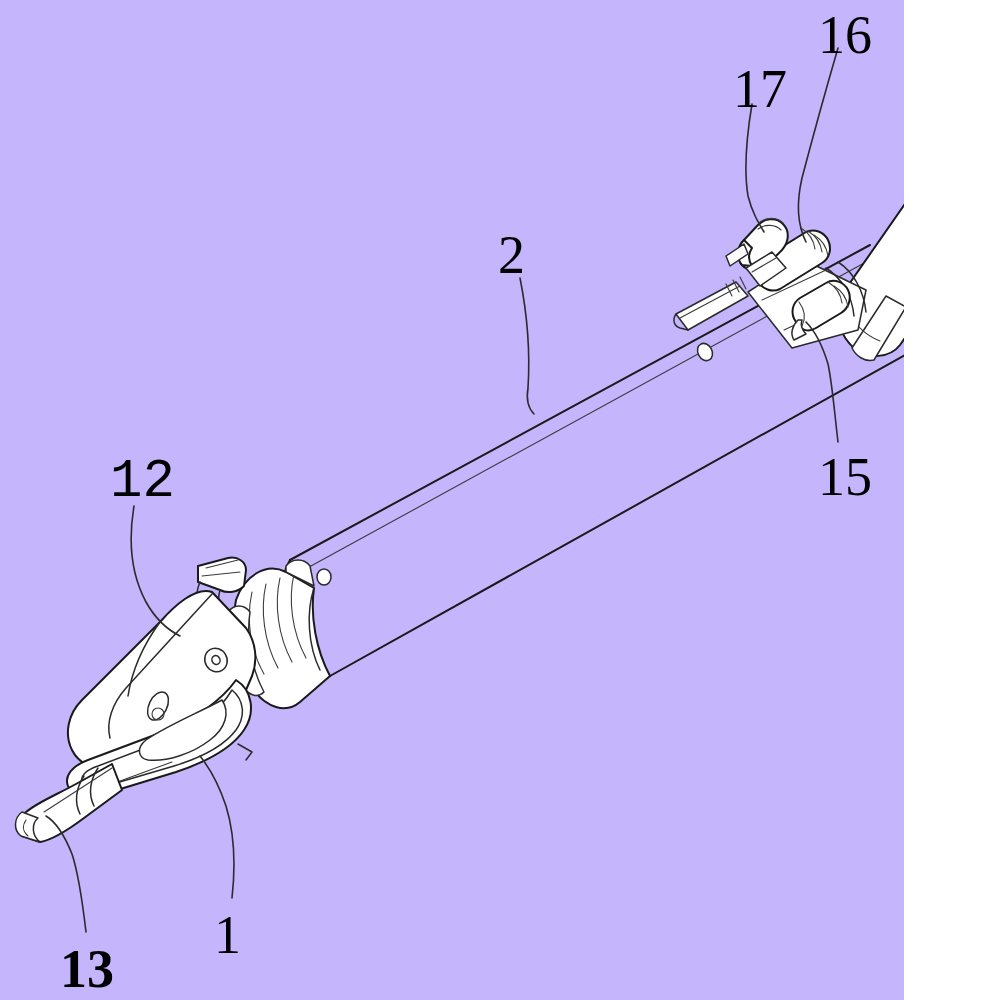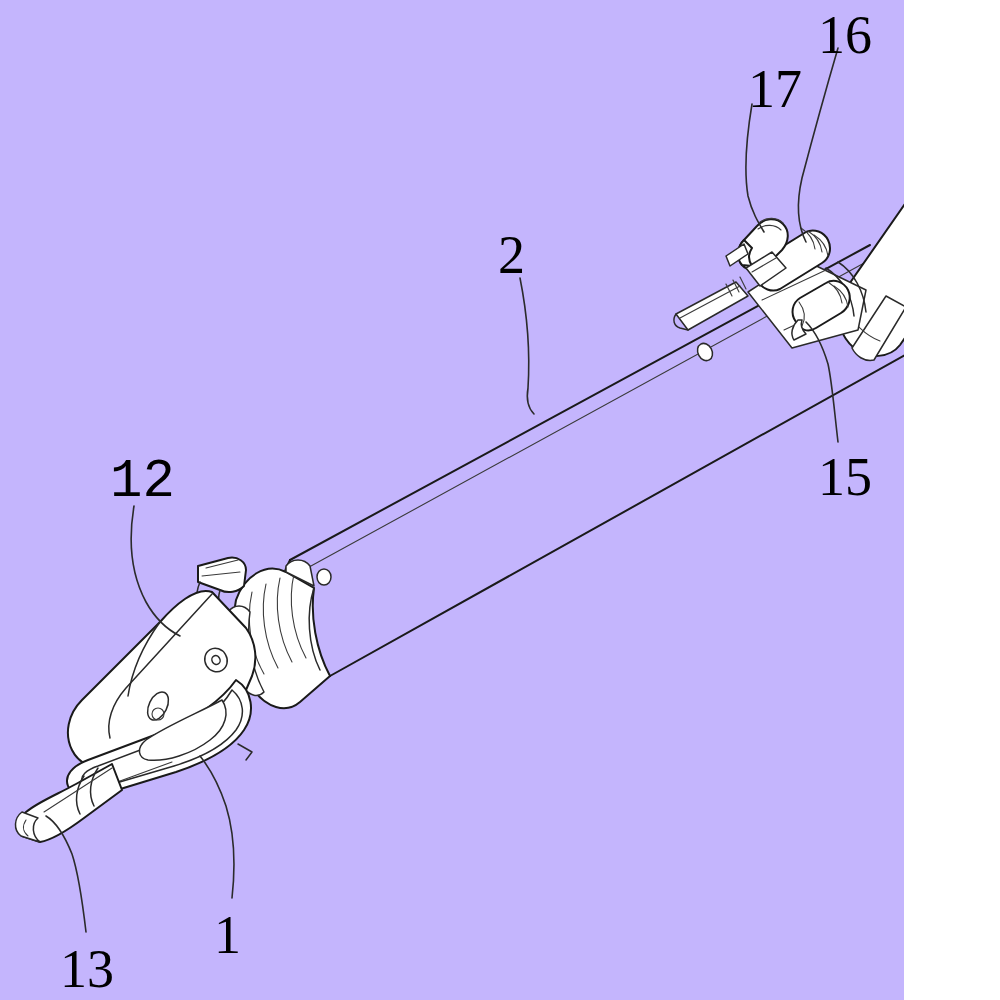--- a/index.html
+++ b/index.html
@@ -321,25 +321,25 @@
       <path class="leader" d="M 232 898 C 236 862 234 832 226 806 C 218 782 208 766 200 756"></path>
 
       <path class="leader" d="M 86 932 C 82 898 78 872 72 854 C 64 834 56 822 46 816"></path>
 
     </g>
 
   </svg>
 
   <div class="ref-label" style="left:818px; top:8px;">16</div>
 
-  <div class="ref-label" style="left:748px; top:62px;">17</div>
+  <div class="ref-label" style="left:733px; top:62px;">17</div>
 
   <div class="ref-label" style="left:498px; top:228px;">2</div>
 
   <div class="ref-label" style="left:818px; top:450px;text-align:center;">15</div>
 
   <div class="ref-label" style="left:110px; top:455px;font-family:Liberation Mono, monospace;">12</div>
 
   <div class="ref-label" style="left:214px; top:908px;">1</div>
 
-  <div class="ref-label" style="left:60px; top:942px;">13</div>
+  <div class="ref-label" style="left:60px; top:942px;font-weight:bold;">13</div>
 
 </div>
 
 </body></html>

